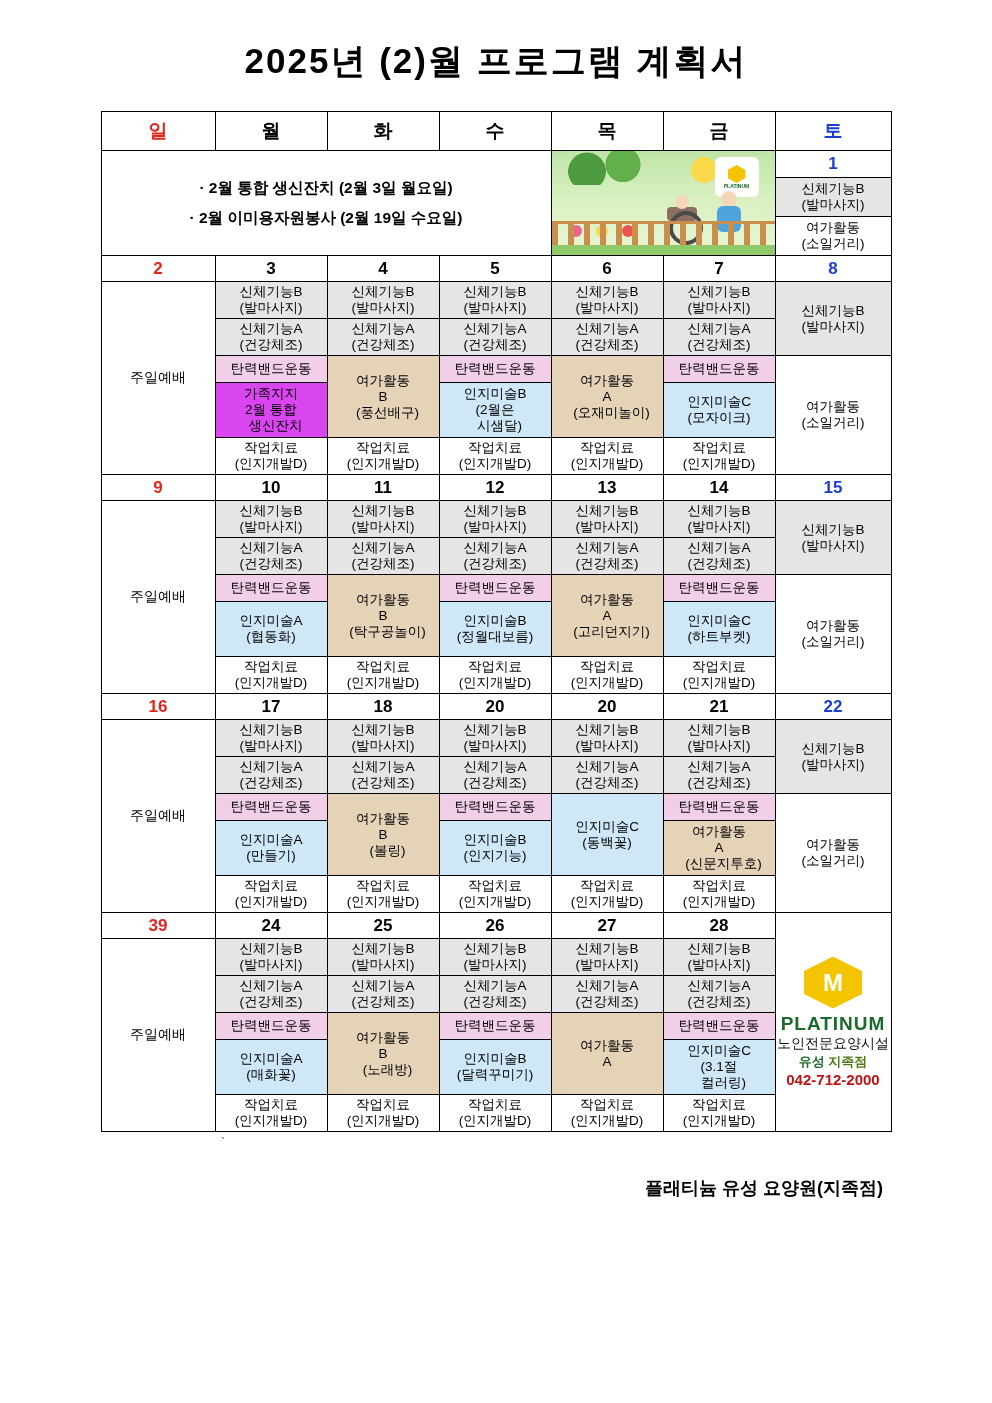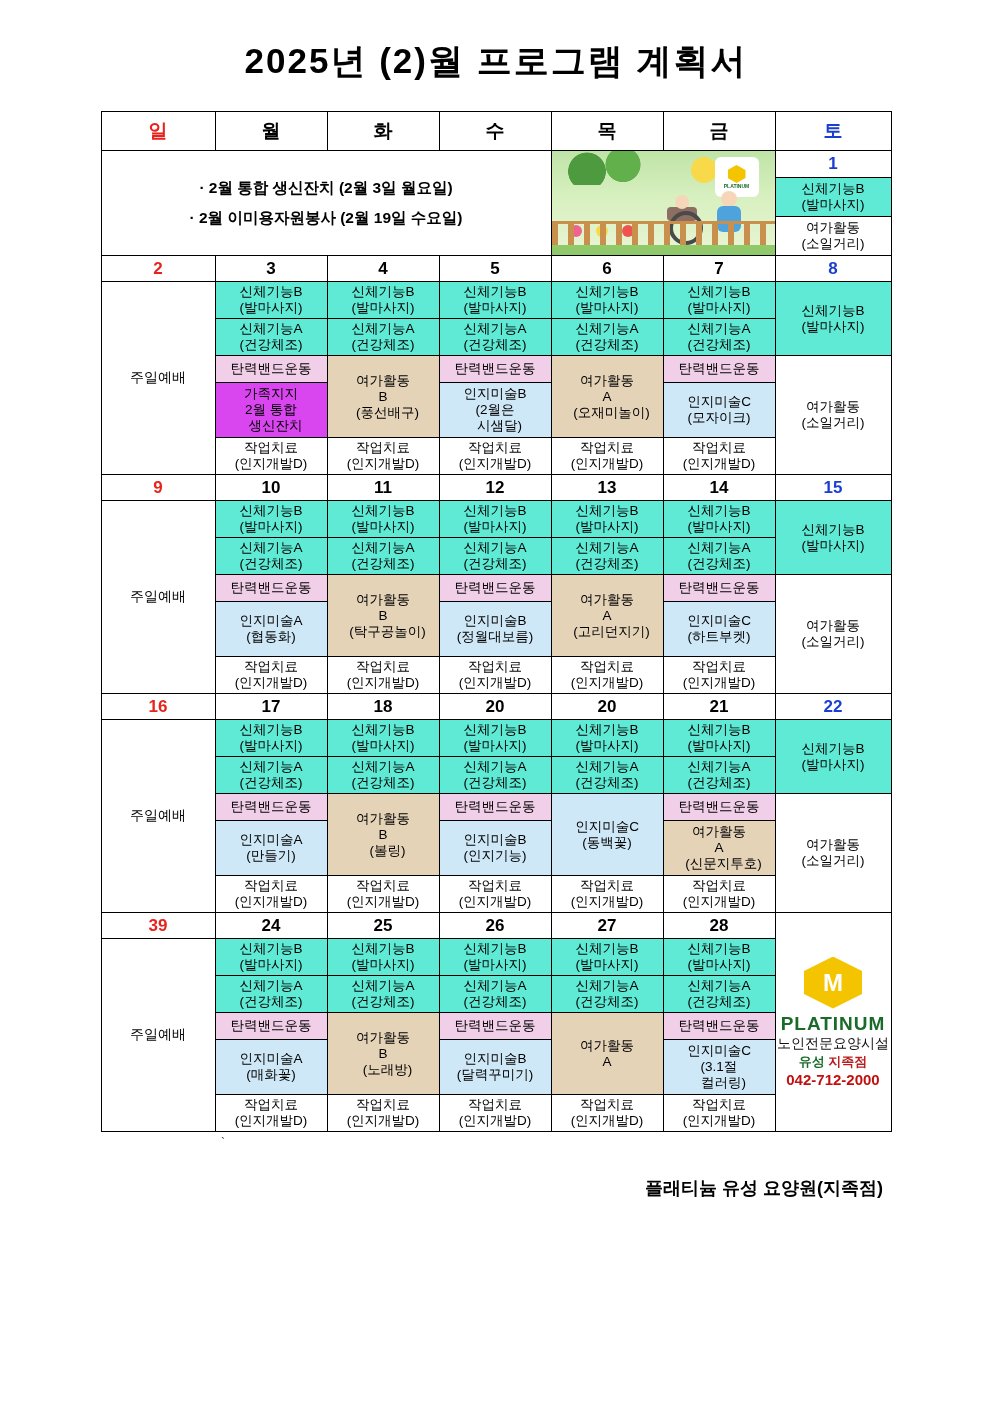--- a/index.html
+++ b/index.html
@@ -84,21 +84,21 @@
   .subcell .l2 { display: block; }
   .subcell .l3 { display: block; margin-left: 9px; }
 
   .tall { height: 54px; }
 
   .weekend-label {
     font-size: 14px;
   }
 
   
-  .bg-cream   { background: #5eead4; }
+  .bg-cream   { background: #e5e5e5; }
   .bg-pink    { background: #f2cfe8; }
   .bg-tan     { background: #e5d3b8; }
   .bg-blue    { background: #cfe8f7; }
   .bg-green   { background: #d946ef; }
 
   .illus {
     position: relative;
     background: linear-gradient(#bfe4a7 0%, #d8f0c0 45%, #e9f5d4 100%);
     height: 100%;
     width: 100%;
@@ -138,21 +138,21 @@
     clip-path: polygon(50% 0%, 100% 28%, 100% 72%, 50% 100%, 0% 72%, 0% 28%);
     display: flex; align-items: center; justify-content: center;
     margin-bottom: 4px;
   }
   .plat-mark span {
     color: #fff; font-size: 24px; font-weight: bold; line-height: 1;
   }
   .plat-title { font-size: 19px; font-weight: bold; color: #1a6b2a; letter-spacing: 1px;}
   .plat-sub { font-size: 14px; font-weight: normal; color: #111; }
   .plat-branch { font-size: 13px; font-weight: bold; color: #1a6b2a; }
-  .plat-branch em { font-style: normal; color: #b91c1c; }
+  .plat-branch em { font-style: normal; color: #4d7c0f; }
   .plat-tel { font-size: 15px; color: #c01010; font-weight: bold; }
 
   
   .il-sun { position:absolute; right:58px; top:6px; width:26px; height:26px; border-radius:50%; background:#f7d94a; }
   .il-badge { position:absolute; right:16px; top:6px; width:44px; height:40px; background:#fff; border-radius:6px; display:flex;flex-direction:column;align-items:center;justify-content:center; }
   .il-badge i { display:block; width:18px;height:18px;background:#f5c400; clip-path: polygon(50% 0%, 100% 28%, 100% 72%, 50% 100%, 0% 72%, 0% 28%); }
   .il-badge b { font-size:5px; color:#1a6b2a; }
   .il-fence { position:absolute; left:0; right:0; bottom:6px; height:22px; background: repeating-linear-gradient(90deg,#c98f4d 0 6px, transparent 6px 16px); border-top:3px solid #c98f4d; border-bottom:3px solid #c98f4d; }
   .il-grass { position:absolute; left:0; right:0; bottom:0; height:10px; background:#8fc96a; }
   .il-f1,.il-f2,.il-f3 { position:absolute; bottom:18px; width:12px; height:12px; border-radius:50%; }

